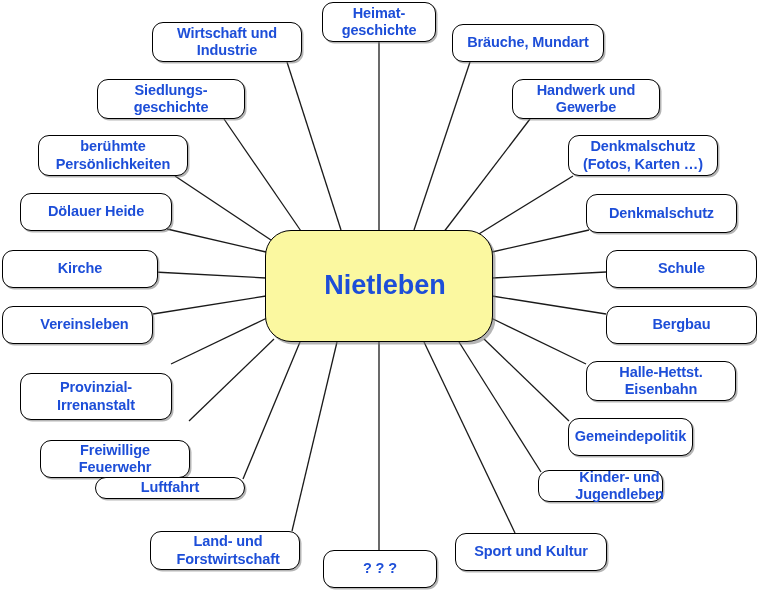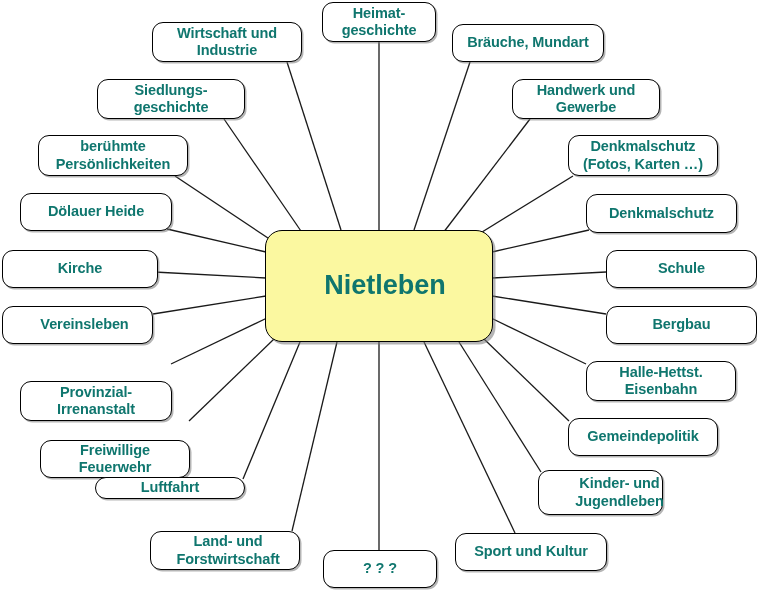--- a/index.html
+++ b/index.html
@@ -29,35 +29,35 @@
   .node {
     position: absolute;
     box-sizing: border-box;
     display: flex;
     align-items: center;
     justify-content: center;
     text-align: center;
     border: 1.4px solid #000000;
     border-radius: 11px;
     background: #ffffff;
-    color: #0f766e;
+    color: #1d4ed8;
     font-weight: bold;
     font-size: 14.5px;
     line-height: 1.18;
     letter-spacing: -0.1px;
     box-shadow: 1.5px 1.5px 0 rgba(120,120,120,0.55);
     padding: 2px 6px;
   }
   .node-label {
     display: block;
     white-space: pre-line;
   }
   #center-node {
     border: 1.6px solid #000000;
-    border-radius: 17px;
+    border-radius: 26px;
     font-size: 27px;
     font-weight: bold;
     letter-spacing: 0px;
     box-shadow: 2.5px 2.5px 0 rgba(120,120,120,0.55);
     padding-left: 18px;
   }
 </style>
 </head>
 <body>
 
@@ -131,39 +131,39 @@
       </div>
       <div class="node" style="left: 606px; top: 250px; width: 151px; height: 38px; background: rgb(255, 255, 255); border-color: rgb(0, 0, 0);">
         <span class="node-label">Schule</span>
       </div>
       <div class="node" style="left: 2px; top: 306px; width: 151px; height: 38px; background: rgb(255, 255, 255); border-color: rgb(0, 0, 0); padding-left: 20px;">
         <span class="node-label">Vereinsleben</span>
       </div>
       <div class="node" style="left: 606px; top: 306px; width: 151px; height: 38px; background: rgb(255, 255, 255); border-color: rgb(0, 0, 0);">
         <span class="node-label">Bergbau</span>
       </div>
-      <div class="node" style="left: 20px; top: 381px; width: 152px; height: 40px; background: rgb(255, 255, 255); border-color: rgb(0, 0, 0);">
+      <div class="node" style="left: 20px; top: 373px; width: 152px; height: 47px; background: rgb(255, 255, 255); border-color: rgb(0, 0, 0);">
         <span class="node-label">Provinzial-
 Irrenanstalt</span>
       </div>
       <div class="node" style="left: 586px; top: 361px; width: 150px; height: 40px; background: rgb(255, 255, 255); border-color: rgb(0, 0, 0);">
         <span class="node-label">Halle-Hettst.
 Eisenbahn</span>
       </div>
       <div class="node" style="left: 40px; top: 440px; width: 150px; height: 38px; background: rgb(255, 255, 255); border-color: rgb(0, 0, 0);">
         <span class="node-label">Freiwillige
 Feuerwehr</span>
       </div>
-      <div class="node" style="left: 568px; top: 418px; width: 150px; height: 38px; background: rgb(255, 255, 255); border-color: rgb(0, 0, 0);">
+      <div class="node" style="left: 568px; top: 418px; width: 125px; height: 38px; background: rgb(255, 255, 255); border-color: rgb(0, 0, 0);">
         <span class="node-label">Gemeindepolitik</span>
       </div>
       <div class="node" style="left: 95px; top: 477px; width: 150px; height: 22px; background: rgb(255, 255, 255); border-color: rgb(0, 0, 0);">
         <span class="node-label">Luftfahrt</span>
       </div>
-      <div class="node" style="left: 538px; top: 470px; width: 125px; height: 45px; background: rgb(255, 255, 255); border-color: rgb(0, 0, 0); padding-left: 44px;">
+      <div class="node" style="left: 538px; top: 470px; width: 125px; height: 32px; background: rgb(255, 255, 255); border-color: rgb(0, 0, 0); padding-left: 44px;">
         <span class="node-label">Kinder- und
 Jugendleben</span>
       </div>
       <div class="node" style="left: 150px; top: 531px; width: 150px; height: 39px; background: rgb(255, 255, 255); border-color: rgb(0, 0, 0); padding-left: 12px;">
         <span class="node-label">Land- und
 Forstwirtschaft</span>
       </div>
       <div class="node" style="left: 455px; top: 533px; width: 152px; height: 38px; background: rgb(255, 255, 255); border-color: rgb(0, 0, 0);">
         <span class="node-label">Sport und Kultur</span>
       </div>

